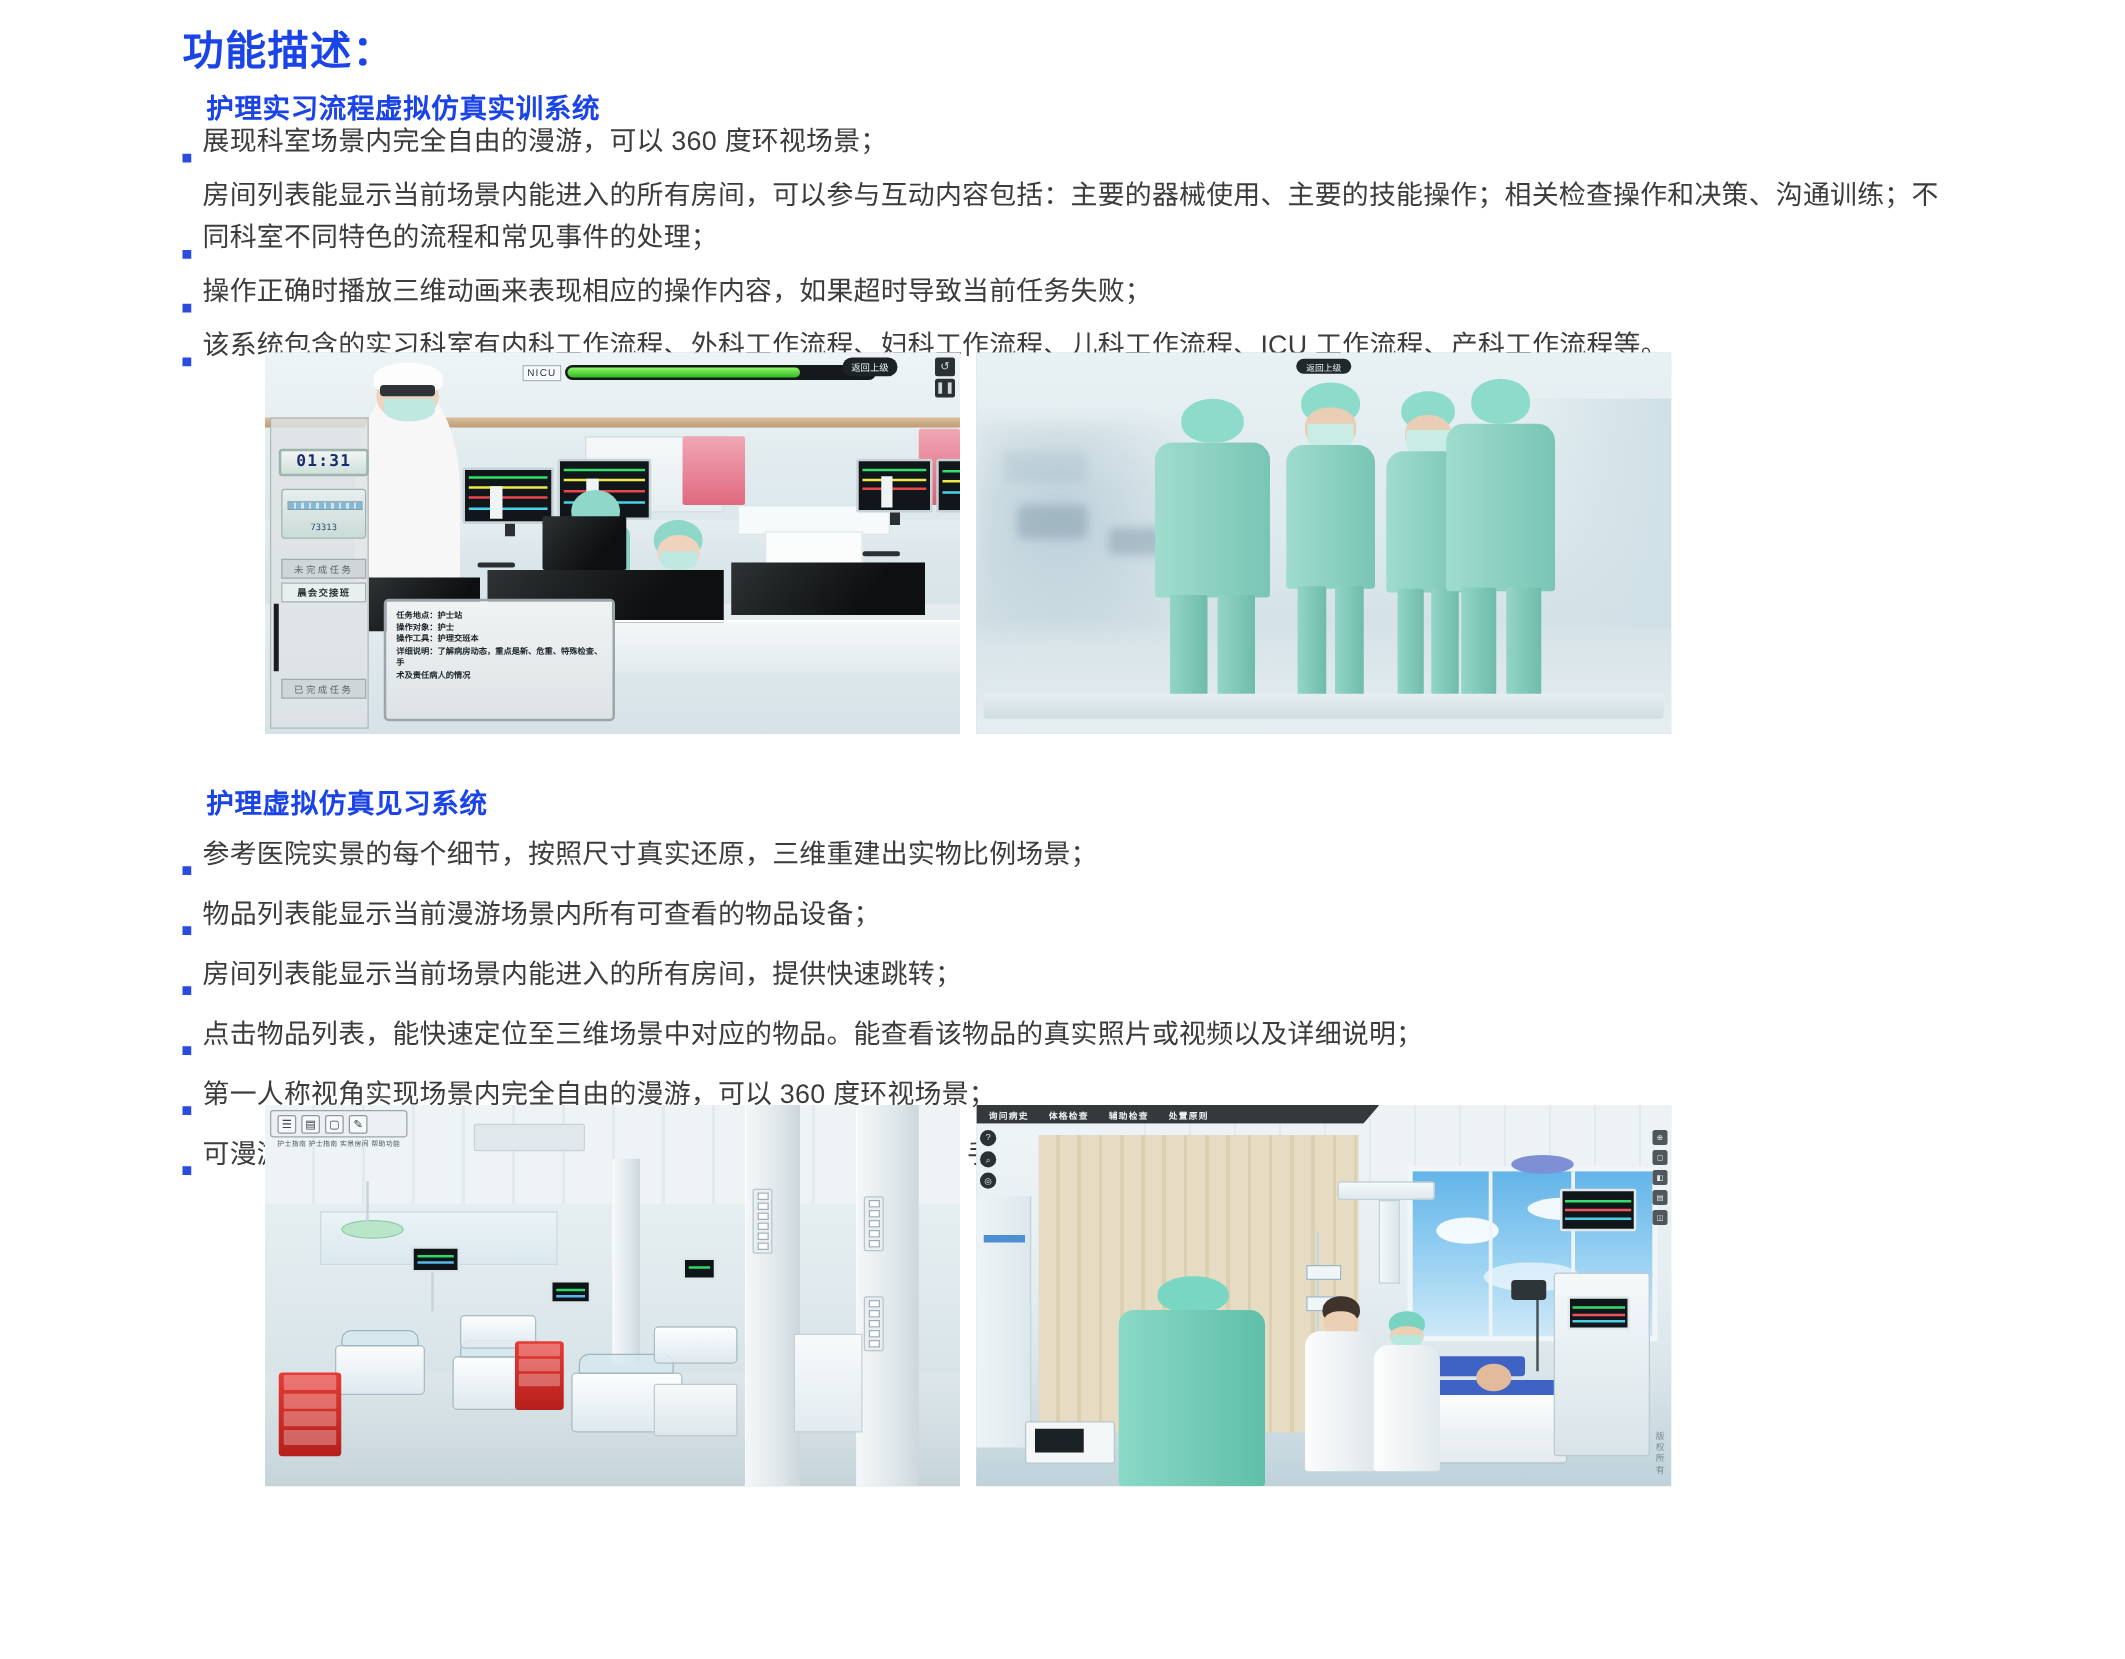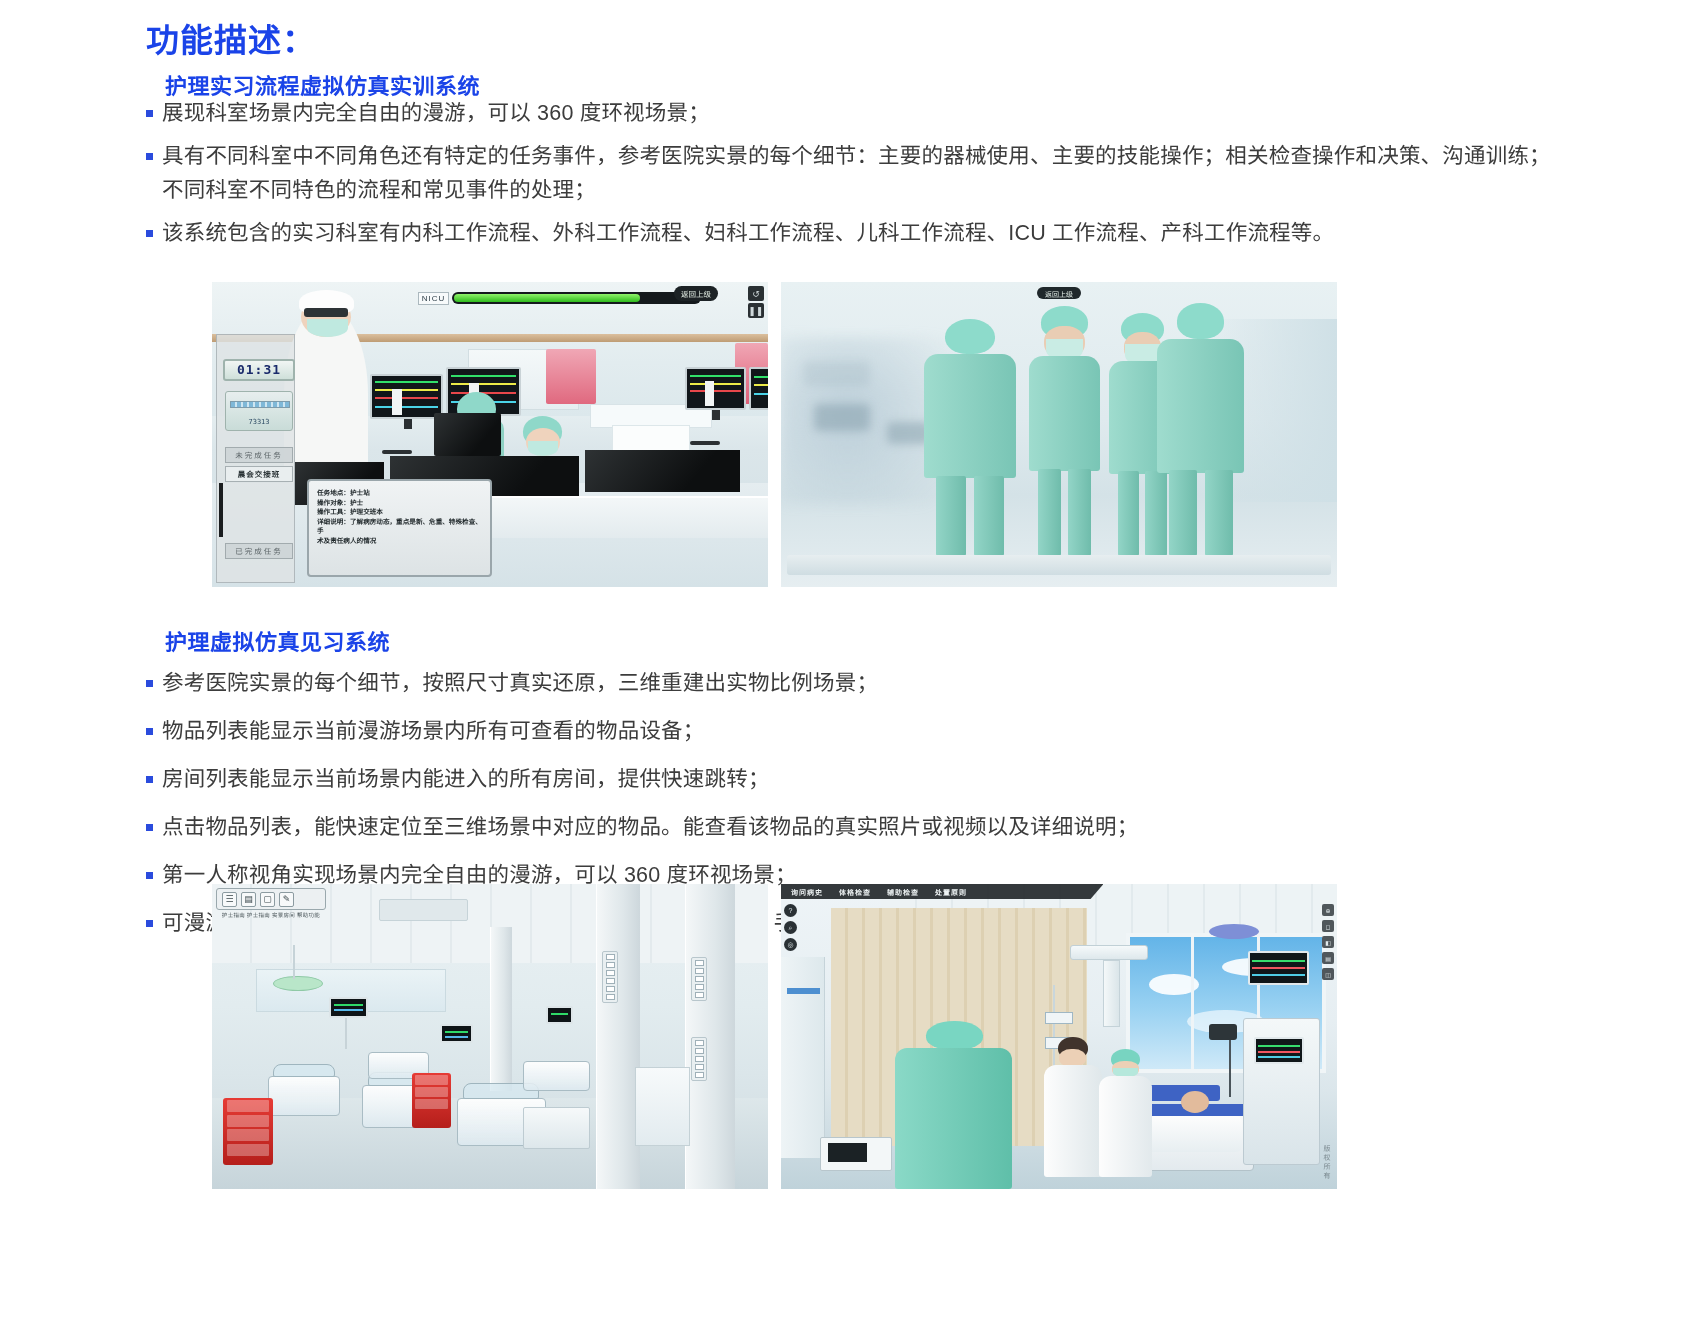--- a/index.html
+++ b/index.html
@@ -36,21 +36,21 @@
   #sec1-title { position: absolute; left: 165px; top: 68px; }
   #sec2-title { position: absolute; left: 165px; top: 624px; }
 
   
   .bullets { position: absolute; }
   #sec1-bullets { left: 146px; top: 96px; width: 1420px; }
   #sec2-bullets { left: 146px; top: 666px; width: 1420px; }
 
   .bullet-row {
     display: flex;
-    align-items: flex-start;
+    align-items: flex-end;
     color: #3a3a3a;
     font-size: 21.5px;
     line-height: 34px;
   }
   #sec1-bullets .bullet-row { margin-bottom: 9px; }
   #sec2-bullets .bullet-row { margin-bottom: 14px; }
 
   .bullet-mark {
     flex: 0 0 auto;
     width: 7px; height: 7px;
@@ -369,21 +369,25 @@
 
   <div class="sub-title" id="sec1-title">护理实习流程虚拟仿真实训系统</div>
 
   <div class="bullets" id="sec1-bullets">
     <div class="bullet-row">
       <span class="bullet-mark"></span>
       <span class="bullet-text">展现科室场景内完全自由的漫游，可以 360 度环视场景；</span>
     </div>
     <div class="bullet-row">
       <span class="bullet-mark"></span>
-      <span class="bullet-text">具有不同科室中不同角色还有特定的任务事件，参考医院实景的每个细节：主要的器械使用、主要的技能操作；相关检查操作和决策、沟通训练；不同科室不同特色的流程和常见事件的处理；</span>
+      <span class="bullet-text">房间列表能显示当前场景内能进入的所有房间，可以参与互动内容包括：主要的器械使用、主要的技能操作；相关检查操作和决策、沟通训练；不同科室不同特色的流程和常见事件的处理；</span>
+    </div>
+    <div class="bullet-row">
+      <span class="bullet-mark"></span>
+      <span class="bullet-text">操作正确时播放三维动画来表现相应的操作内容，如果超时导致当前任务失败；</span>
     </div>
     <div class="bullet-row">
       <span class="bullet-mark"></span>
       <span class="bullet-text">该系统包含的实习科室有内科工作流程、外科工作流程、妇科工作流程、儿科工作流程、ICU 工作流程、产科工作流程等。</span>
     </div>
   </div>
 
   <div class="shot" id="shot-icu-station">
     <div class="p1-bg"></div>
     <div class="p1-wall"></div>

